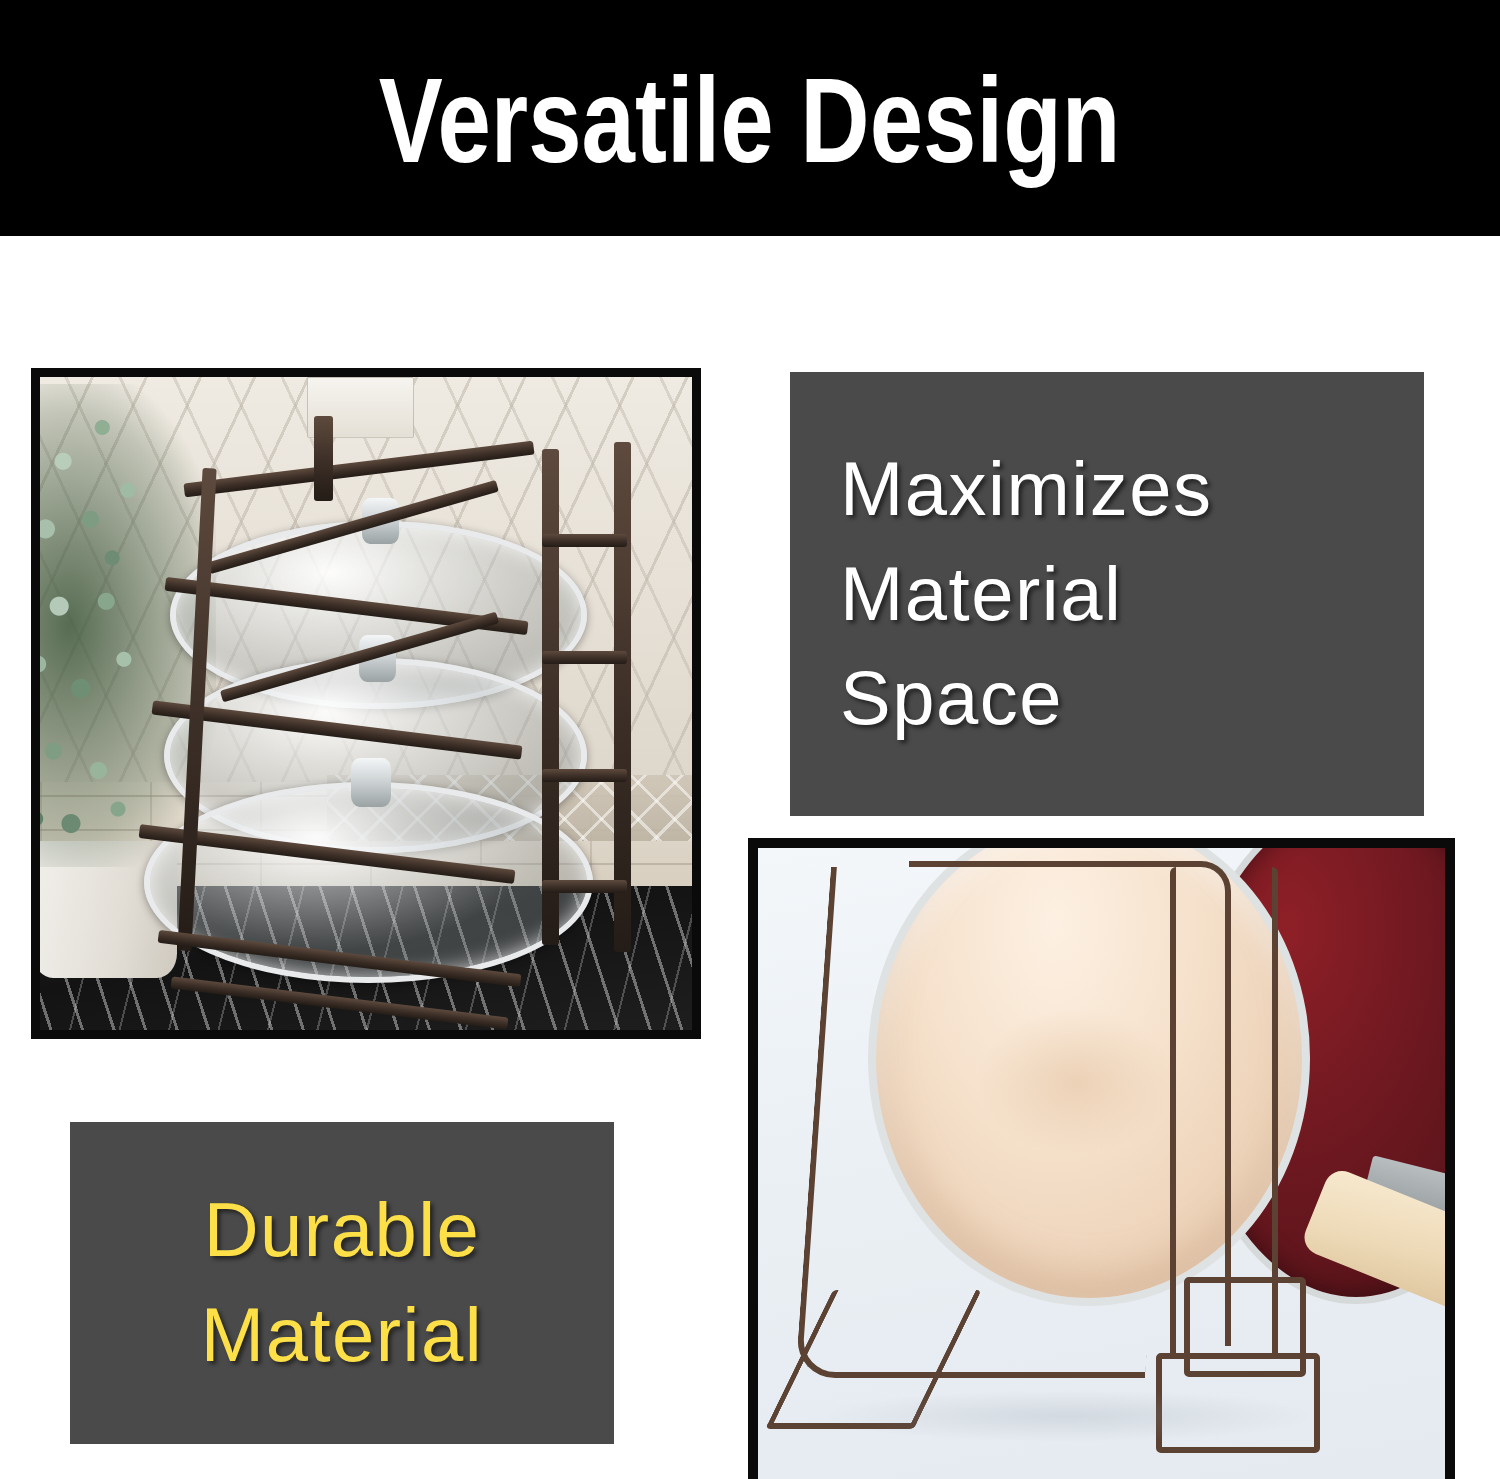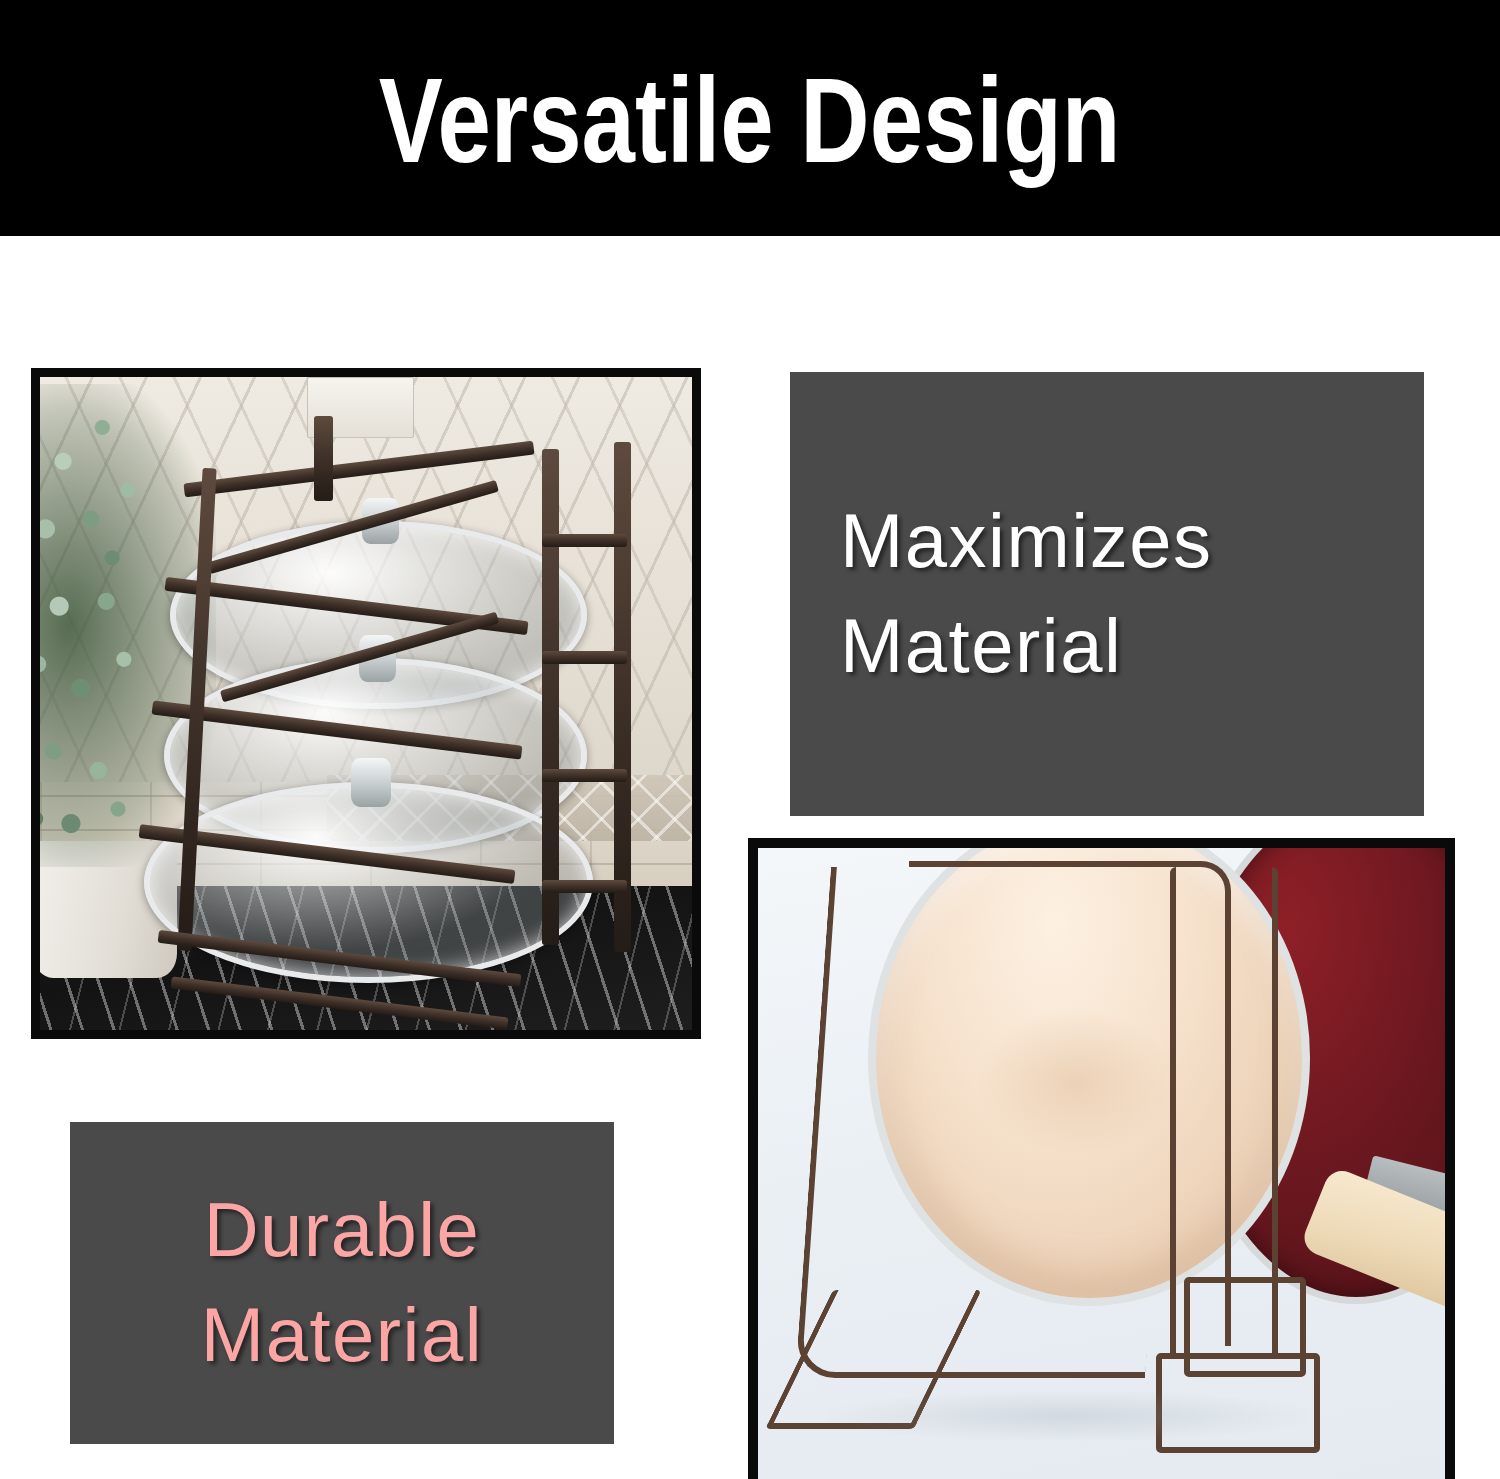--- a/index.html
+++ b/index.html
@@ -233,21 +233,21 @@
     width: 544px;
     height: 322px;
     background: #4a4a4a;
     display: flex;
     flex-direction: column;
     align-items: center;
     justify-content: center;
     box-sizing: border-box;
   }
   #callout-durable .callout-line {
-    color: #fca5a5;
+    color: #fde047;
     font-family: "Liberation Sans", sans-serif;
     font-size: 76px;
     font-weight: normal;
     line-height: 1.38;
     letter-spacing: 1.5px;
     white-space: nowrap;
     text-shadow: 3px 3px 4px rgba(0,0,0,0.55);
   }
 
   
@@ -398,20 +398,21 @@
     <div class="rl-bar" id="rl-rung-3"></div>
     <div class="rl-bar" id="rl-rung-4"></div>
     <div class="rl-bar" id="rl-base-1"></div>
     <div class="rl-bar" id="rl-base-2"></div>
   </div>
 </div>
 
 <div id="callout-storage">
   <div class="callout-line">Maximizes</div>
   <div class="callout-line">Material</div>
+  <div class="callout-line">Space</div>
 </div>
 
 <div id="callout-durable">
   <div class="callout-line">Durable</div>
   <div class="callout-line">Material</div>
 </div>
 
 <div id="photo-pan-rack" class="photo-frame">
   <div class="photo-inner">
     <div class="pr-redpan"></div>

